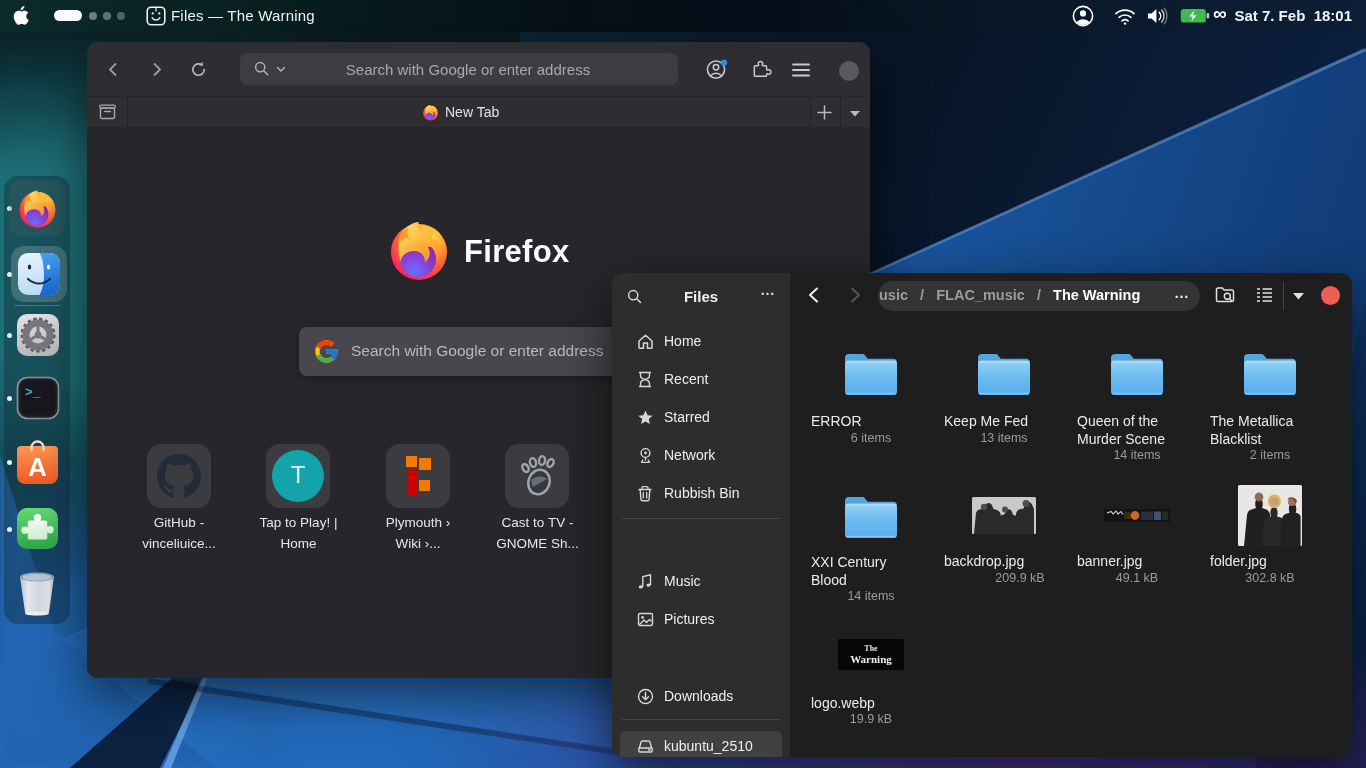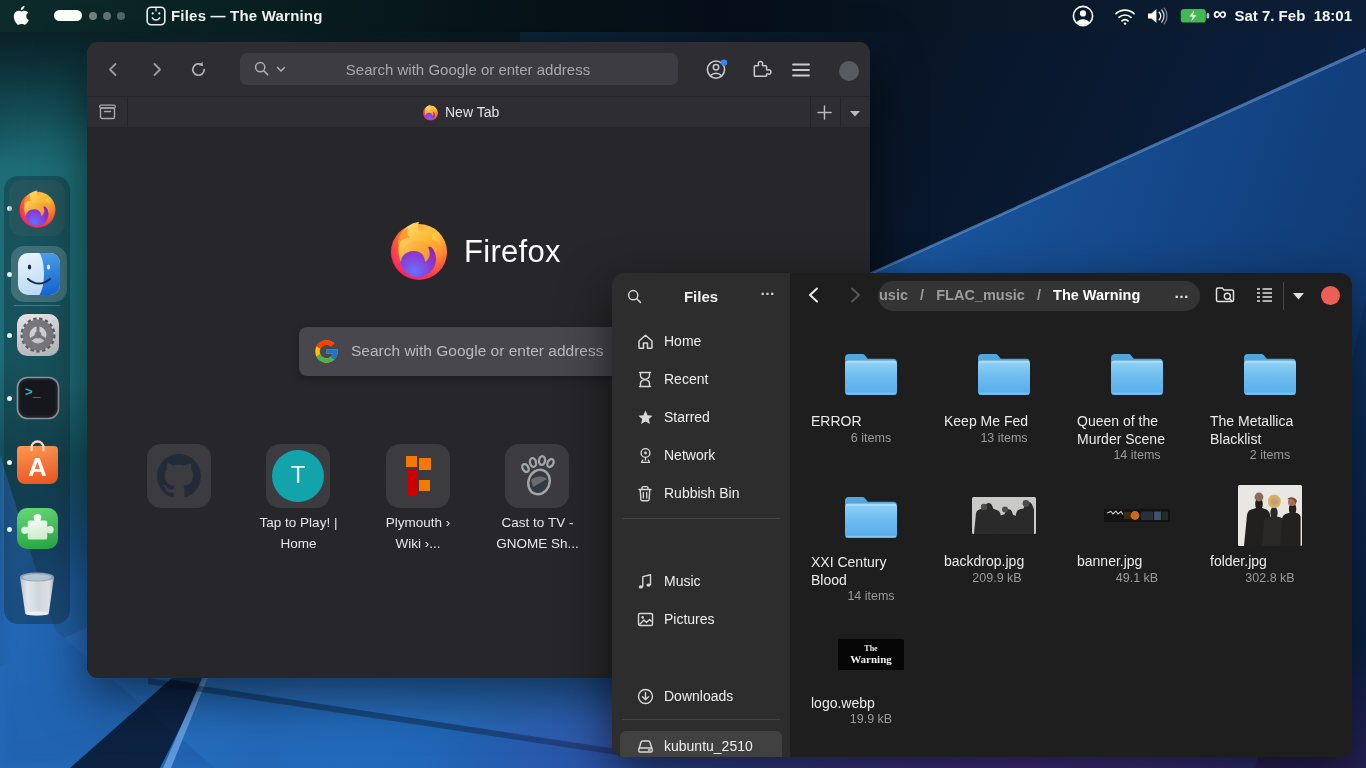--- a/index.html
+++ b/index.html
@@ -39,21 +39,21 @@
   #wall .ridgeline { position:absolute; left:0; top:0; width:1366px; height:768px;
      clip-path:polygon(148px 678px, 624px 750px, 624px 756px, 148px 684px);
      background:rgba(8,20,40,.38); }
   #wall .purple { position:absolute; left:420px; top:620px; width:1200px; height:290px;
      background:radial-gradient(closest-side, rgba(96,44,148,.75), rgba(96,44,148,0)); }
 
   
   #topbar { position:absolute; left:0; top:0; width:1366px; height:32px;
      background:linear-gradient(90deg, #0d2b2b 0%, #0a2424 12%, #061217 40%, #060f1a 55%, #0a1828 75%, #0c1e38 100%);
      color:#fff; }
-  #topbar .ttl { position:absolute; left:171px; top:7px; font-size:15px; font-weight:bold; color:#f2f6f6; letter-spacing:.2px; }
+  #topbar .ttl { position:absolute; left:171px; top:7px; font-size:15px; font-weight:normal; color:#f2f6f6; letter-spacing:.2px; }
   #topbar .clock { position:absolute; right:14px; top:7px; font-size:15px; font-weight:bold; color:#f2f6f6; }
 
   
   #dock { position:absolute; left:4px; top:176px; width:66px; height:448px;
      background:rgba(16,42,56,.42); border-radius:14px; }
   .dockdot { position:absolute; left:7px; width:5px; height:5px; border-radius:50%; background:#e8efef; }
 
   
   #ff { position:absolute; left:87px; top:42px; width:783px; height:636px; border-radius:11px;
      background:#27272b; box-shadow:0 18px 50px rgba(0,0,0,.55); overflow:hidden; }
@@ -324,21 +324,21 @@
         </svg>
     </div>
     <div class="content">
 
       <svg class="abs" style="left:300px;top:91px" width="64" height="64" viewBox="0 0 64 64">
         <circle cx="32" cy="34" r="28" fill="url(#dff1)"></circle>
         <circle cx="31" cy="41" r="18" fill="url(#dff2)"></circle>
         <path d="M12 26 C12 14 21 5 32 4 C30 9 31 13 35 15 C39 8 46 8 50 13 C46 14 44 17 45 21 C52 24 56 31 55 38 C52 31 46 28 41 29 C44 35 43 41 38 44 C38 37 33 33 27 33 C19 33 14 38 14 44 C11 38 11 31 12 26 Z" fill="url(#dff3)" opacity=".95"></path>
         <path d="M11 24 C12 17 16 12 21 10 C20 14 20 17 23 20 C18 20 14 21 11 28 Z" fill="#ff9a2e"></path>
       </svg>
-      <div class="abs" style="left:377px;top:107px;font-size:31px;font-weight:normal;color:#fbfbfe;letter-spacing:.3px">Firefox</div>
+      <div class="abs" style="left:377px;top:107px;font-size:31px;font-weight:bold;color:#fbfbfe;letter-spacing:.3px">Firefox</div>
       <div class="ffsearch">
         <svg class="abs" style="left:14px;top:11px" width="27" height="27" viewBox="0 0 48 48">
           <path fill="#FFC107" d="M43.6 20.1H42V20H24v8h11.3C33.7 32.7 29.2 36 24 36c-6.6 0-12-5.4-12-12s5.4-12 12-12c3.1 0 5.9 1.2 8 3l5.7-5.7C34.2 6.1 29.3 4 24 4 13 4 4 13 4 24s9 20 20 20 20-9 20-20c0-1.3-.1-2.6-.4-3.9z"></path>
           <path fill="#FF3D00" d="M6.3 14.7l6.6 4.8C14.7 15.1 19 12 24 12c3.1 0 5.9 1.2 8 3l5.7-5.7C34.2 6.1 29.3 4 24 4 16.3 4 9.7 8.3 6.3 14.7z"></path>
           <path fill="#4CAF50" d="M24 44c5.2 0 9.9-2 13.4-5.2l-6.2-5.2C29.2 35.1 26.7 36 24 36c-5.2 0-9.6-3.3-11.3-8l-6.5 5C9.5 39.6 16.2 44 24 44z"></path>
           <path fill="#1976D2" d="M43.6 20.1H42V20H24v8h11.3c-.8 2.2-2.2 4.2-4.1 5.6l6.2 5.2C41.4 35.4 44 30.1 44 24c0-1.3-.1-2.6-.4-3.9z"></path>
         </svg>
         <div class="abs" style="left:52px;top:15px;color:#b9b9bf;font-size:15.5px">Search with Google or enter address</div>
       </div>
 
@@ -364,20 +364,21 @@
           <g fill="#343a42" stroke="#aeb1b4" stroke-width="2.4">
             <ellipse cx="22" cy="28" rx="10.5" ry="12.5" transform="rotate(20 22 28)"></ellipse>
             <ellipse cx="8.5" cy="14" rx="2.8" ry="4.2" transform="rotate(-30 8.5 14)"></ellipse>
             <ellipse cx="16" cy="8.5" rx="3" ry="4.4" transform="rotate(-12 16 8.5)"></ellipse>
             <ellipse cx="25" cy="6.5" rx="3" ry="4.4" transform="rotate(6 25 6.5)"></ellipse>
             <ellipse cx="33.5" cy="9" rx="2.8" ry="4.2" transform="rotate(28 33.5 9)"></ellipse>
           </g>
           <path d="M14 26 c4 -4 12 -5 16 -1 l-14 8z" fill="#6f7377" stroke="none"></path>
         </svg>
       </div>
+      <div class="tilelabel" style="left:27px;top:385px">GitHub -<br>vinceliuice...</div>
       <div class="tilelabel" style="left:146.5px;top:385px">Tap to Play! |<br>Home</div>
       <div class="tilelabel" style="left:266px;top:385px">Plymouth ›<br>Wiki ›...</div>
       <div class="tilelabel" style="left:385.5px;top:385px">Cast to TV -<br>GNOME Sh...</div>
     </div>
   </div>
   <div id="nau">
     <div class="sidebar">
 
       <svg class="abs" style="left:15px;top:16px" width="15" height="15" viewBox="0 0 15 15">
           <circle cx="6.2" cy="6.2" r="4.6" fill="none" stroke="#d5d5d5" stroke-width="1.5"></circle>
@@ -551,21 +552,21 @@
     <div class="abs nsize" style="left:21px;top:158px">6 items</div>
     <div class="abs nlab" style="left:154px;top:140px">Keep Me Fed</div>
     <div class="abs nsize" style="left:154px;top:158px">13 items</div>
     <div class="abs nlab" style="left:287px;top:140px">Queen of the<br>Murder Scene</div>
     <div class="abs nsize" style="left:287px;top:175px">14 items</div>
     <div class="abs nlab" style="left:420px;top:140px">The Metallica<br>Blacklist</div>
     <div class="abs nsize" style="left:420px;top:175px">2 items</div>
     <div class="abs nlab" style="left:21px;top:281px">XXI Century<br>Blood</div>
     <div class="abs nsize" style="left:21px;top:316px">14 items</div>
     <div class="abs nlab" style="left:154px;top:280px">backdrop.jpg</div>
-    <div class="abs nsize" style="left:147px;top:298px">209.9 kB</div>
+    <div class="abs nsize" style="left:170px;top:298px">209.9 kB</div>
     <div class="abs nlab" style="left:287px;top:280px">banner.jpg</div>
     <div class="abs nsize" style="left:287px;top:298px">49.1 kB</div>
     <div class="abs nlab" style="left:420px;top:280px">folder.jpg</div>
     <div class="abs nsize" style="left:420px;top:298px">302.8 kB</div>
     <div class="abs nlab" style="left:21px;top:422px">logo.webp</div>
     <div class="abs nsize" style="left:21px;top:439px">19.9 kB</div>
   </div>
 </div>
 
 </body></html>

